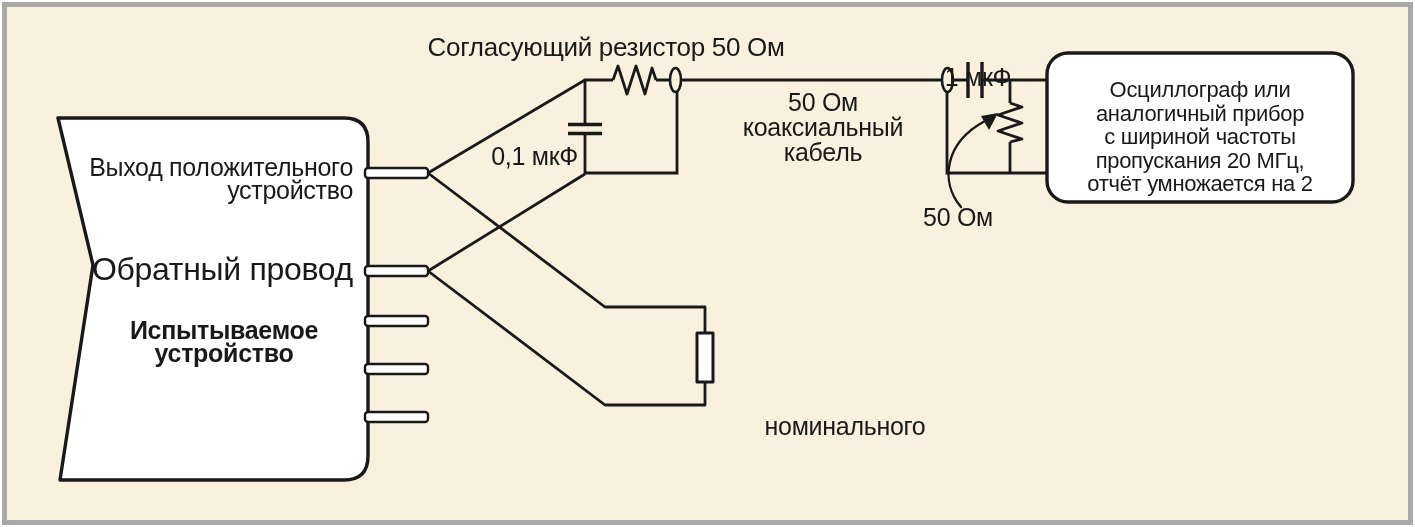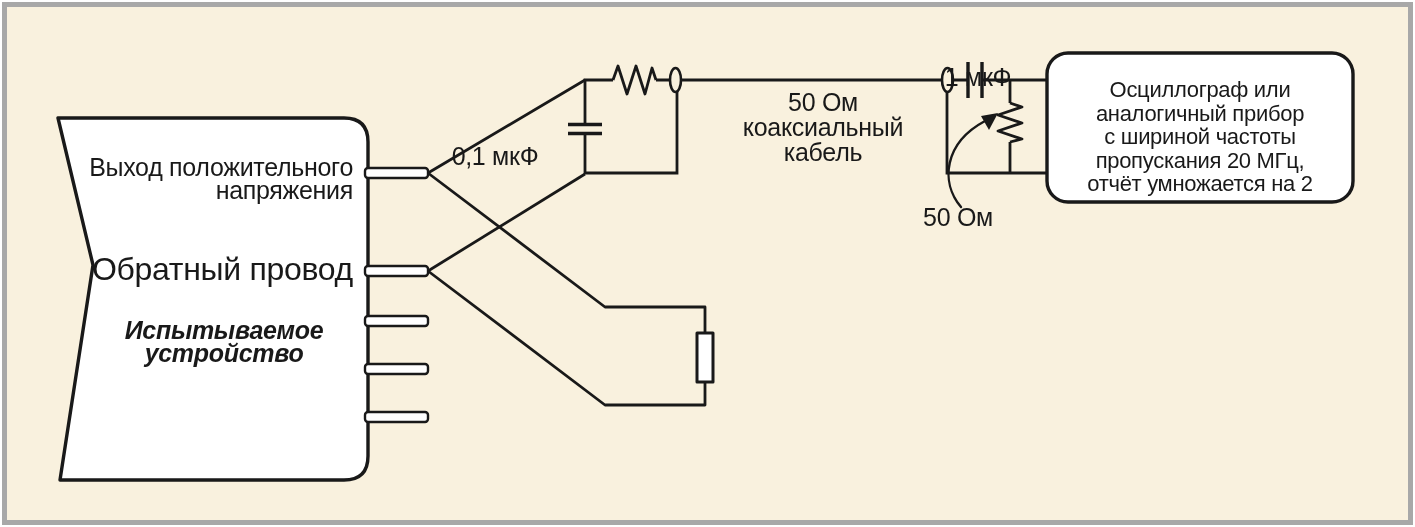--- a/index.html
+++ b/index.html
@@ -82,41 +82,43 @@
     <path class="wire" d="M 1010 103 L 1022 107 L 998 115 L 1022 123 L 998 131 L 1022 139 L 1010 142"></path>
 
     <path class="arrowline" d="M 961 207 C 940 182 944 143 985 121"></path>
     <polygon class="arrowhead" points="998,113 981,116 989,130"></polygon>
 
     <rect class="boxshape" x="1047" y="53" width="306" height="149" rx="21"></rect>
 
     <rect class="boxshape" x="697" y="333" width="16" height="49" style="stroke-width:3"></rect>
   </svg>
 
+  <div class="lbl center" style="left:406px;top:36px;width:400px;font-size:26px;">Согласующий резистор 50 Ом</div>
 
-  <div class="lbl right" style="left:428px;top:145px;width:134px;font-size:25px;text-align:center;">0,1 мкФ</div>
+  <div class="lbl right" style="left:444px;top:145px;width:134px;font-size:25px;">0,1 мкФ</div>
 
   <div class="lbl center" style="left:723px;top:90px;width:200px;font-size:25px;line-height:25px;">50 Ом
 коаксиальный
 кабель</div>
 
   <div class="lbl center" style="left:918px;top:22px;width:120px;font-size:25px;margin-top:44px;">1 мкФ</div>
 
   <div class="lbl center" style="left:898px;top:206px;width:120px;font-size:25px;">50 Ом</div>
 
   <div class="lbl scope-lbl" style="left:1052px;top:56px;width:296px;height:162px;">Осциллограф или
 аналогичный прибор
 с шириной частоты
 пропускания 20 МГц,
 отчёт умножается на 2</div>
 
   <div class="lbl right" style="left:58px;top:156px;width:295px;font-size:25px;">Выход положительного
-напряжения</div>
+устройство</div>
 
   <div class="lbl right" style="left:58px;top:258px;width:295px;font-size:32px;">Обратный провод</div>
 
-  <div class="lbl center bold" style="left:95px;top:319px;width:258px;font-size:25px;font-style:italic;">Испытываемое
+  <div class="lbl center bold" style="left:95px;top:319px;width:258px;font-size:25px;">Испытываемое
 устройство</div>
 
   <div class="lbl center rl-lbl" style="left:725px;top:380px;width:240px;font-size:25px;">
+    <div>номинального</div>
     
   </div>
 </div>
 
 </body></html>

